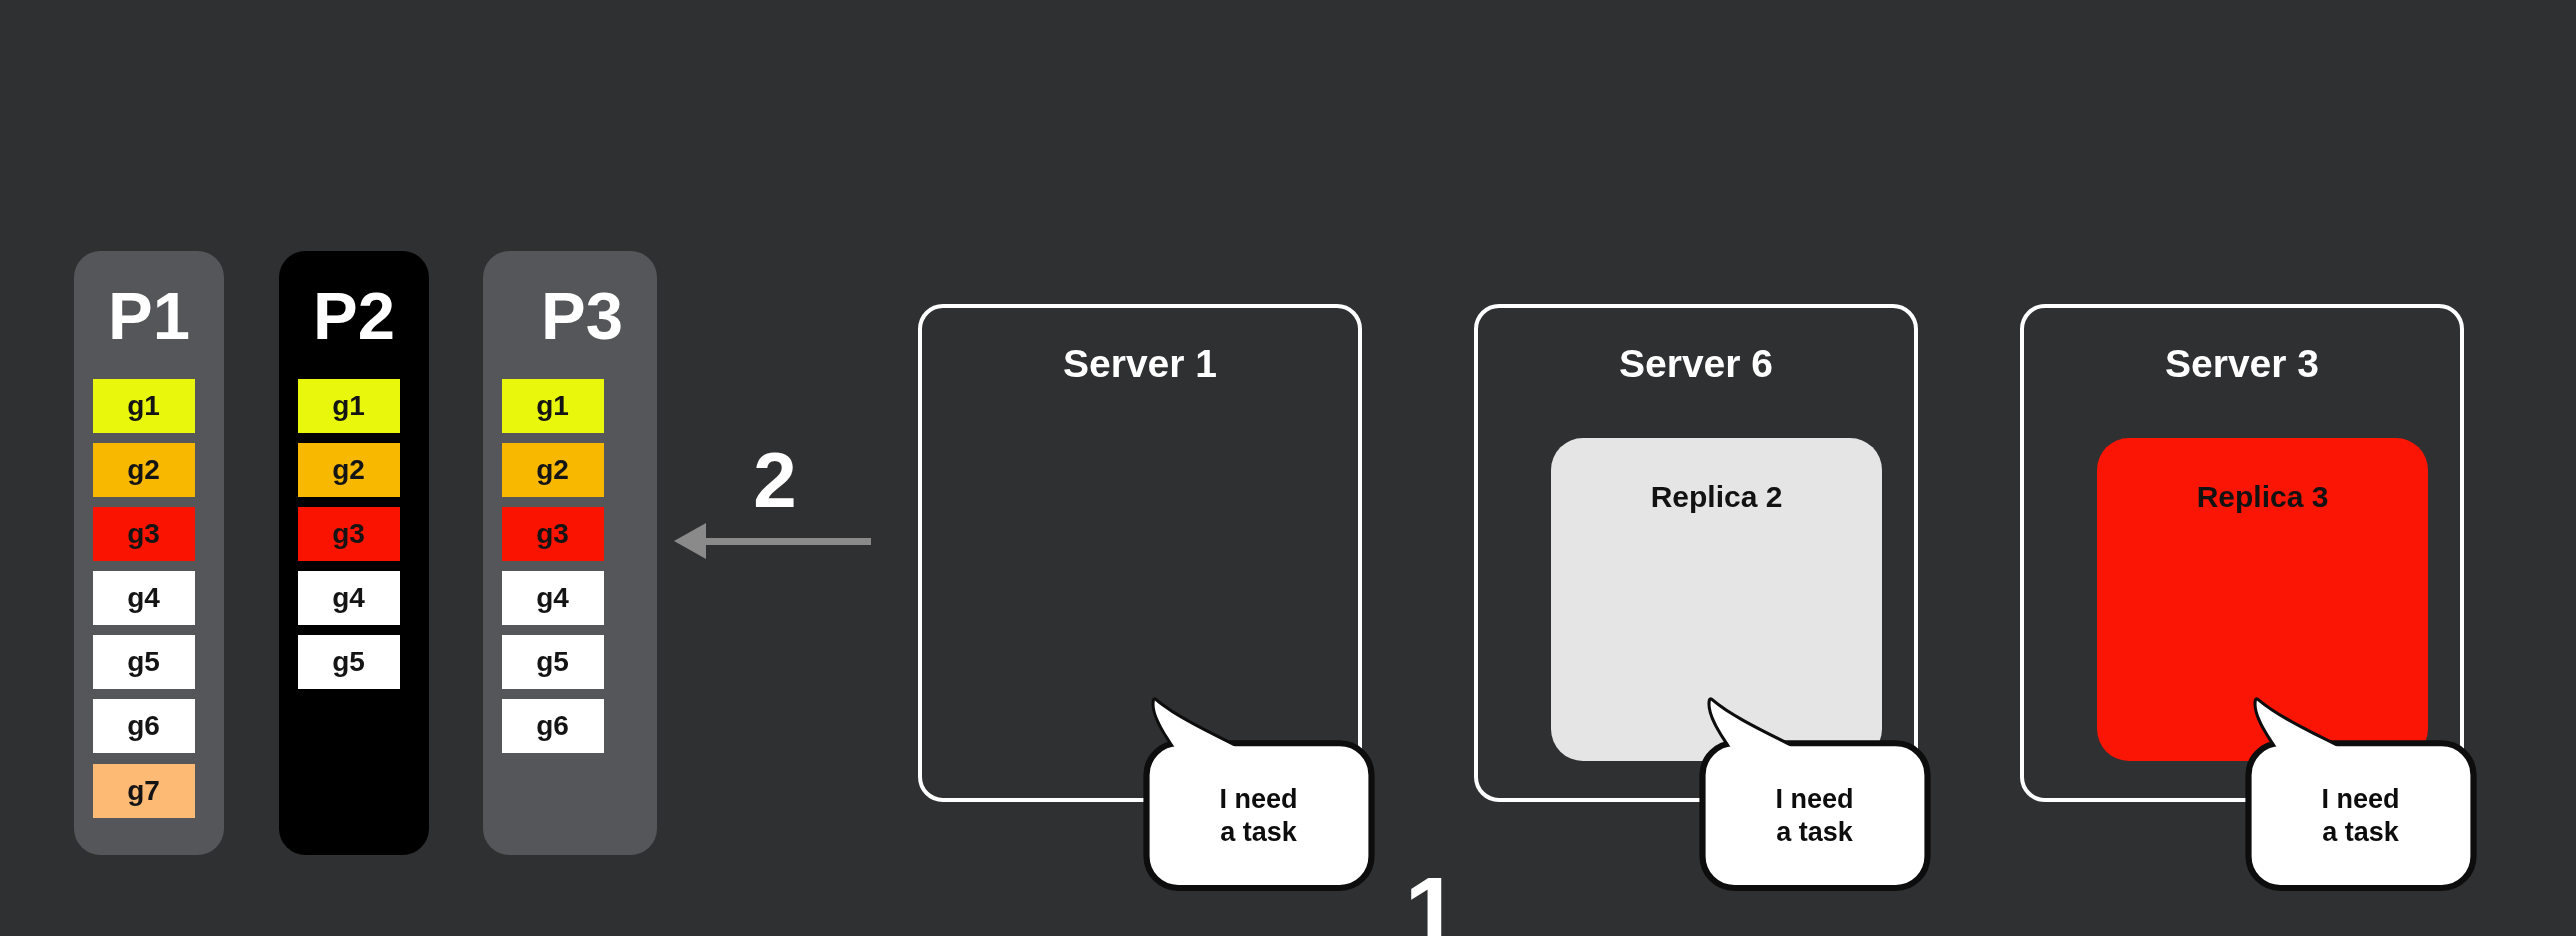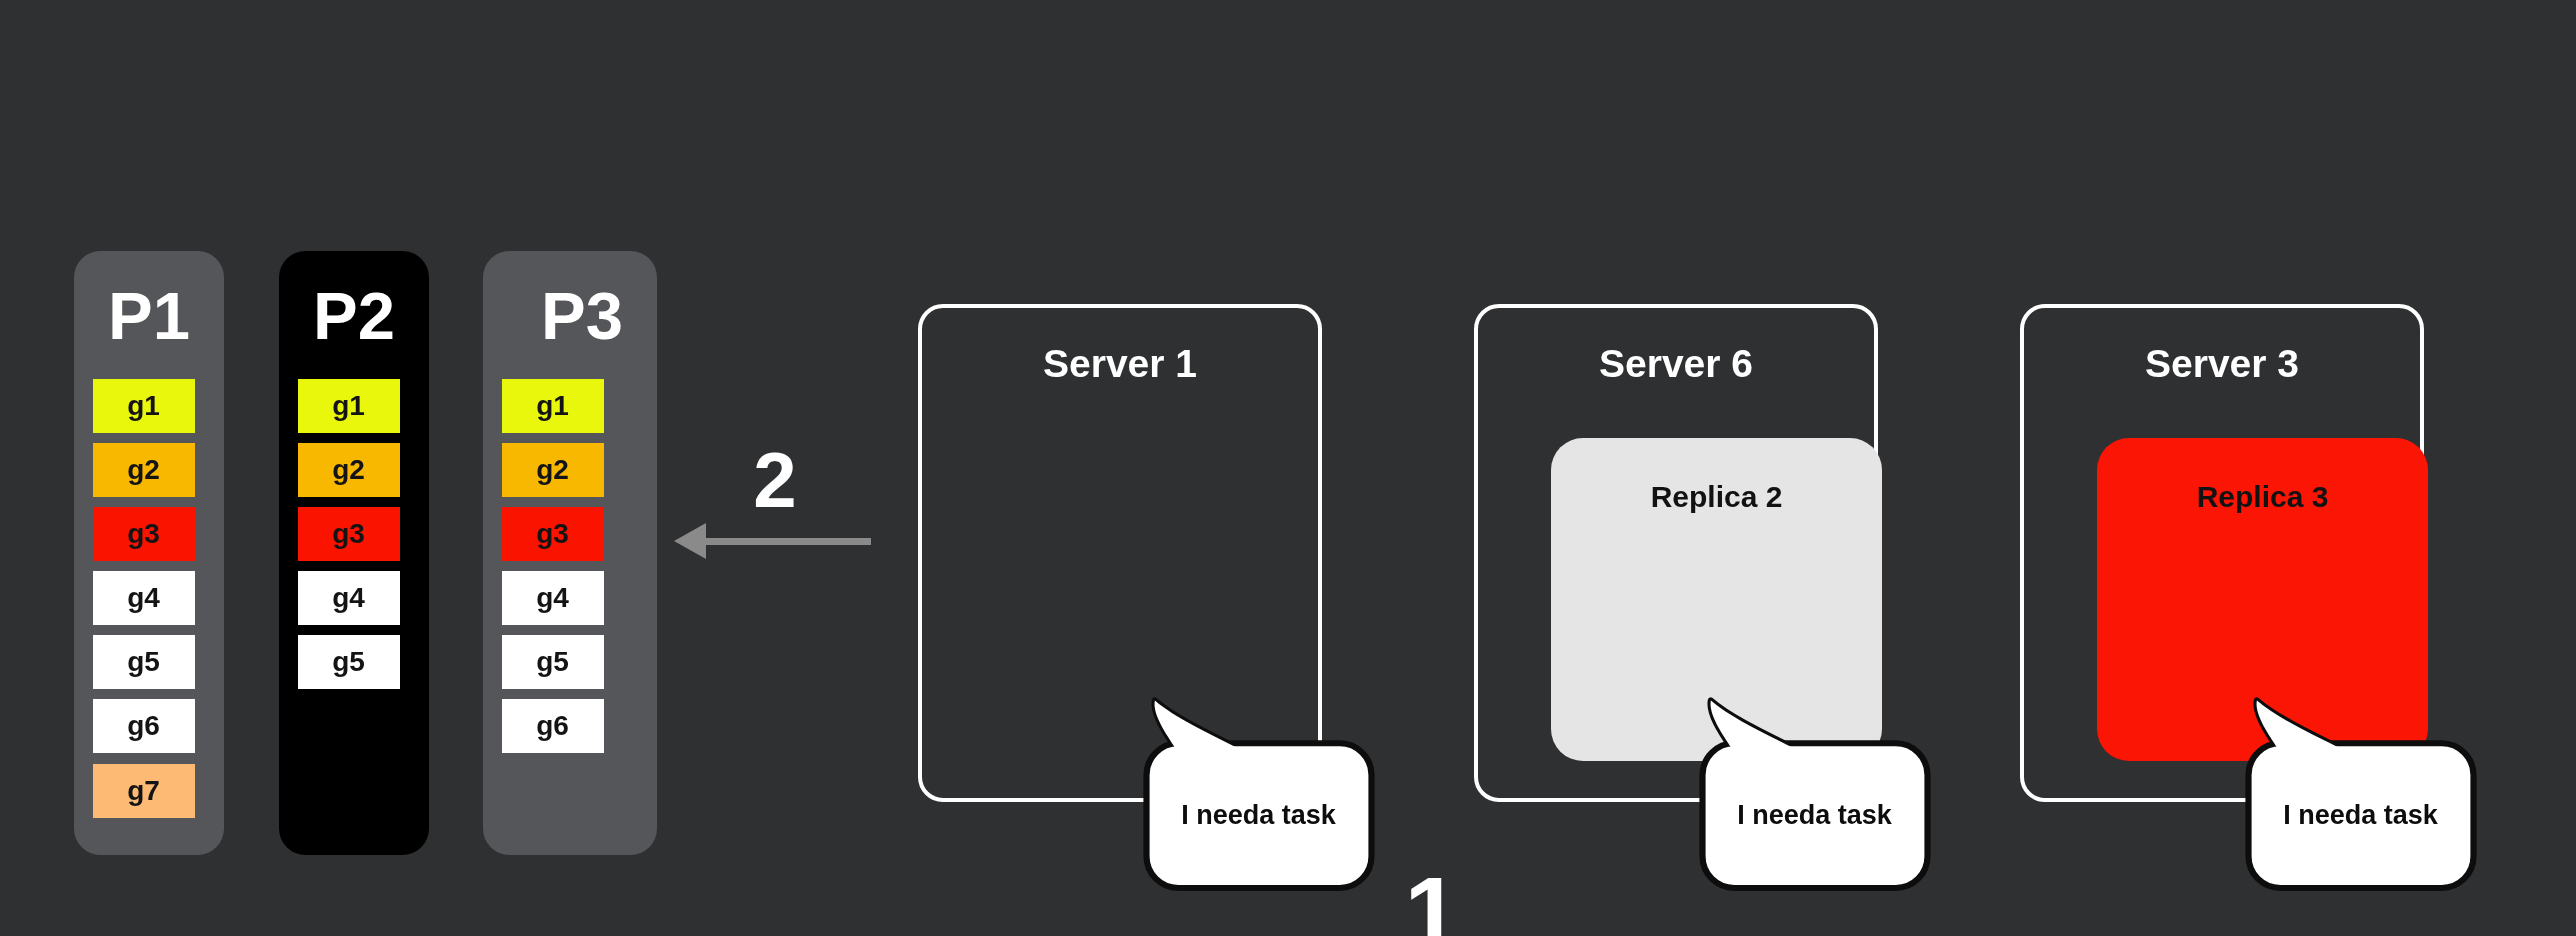--- a/index.html
+++ b/index.html
@@ -35,21 +35,21 @@
     background:#8a8a8a;
   }
   .arrow-head{
     position:absolute;left:674px;top:523px;width:0;height:0;
     border-top:18.6px solid transparent;border-bottom:18.6px solid transparent;
     border-right:32px solid #8a8a8a;
   }
 
   
   .server{
-    position:absolute;top:304px;width:404px;height:498px;
+    position:absolute;top:304px;width:444px;height:498px;
     border:4.4px solid #ffffff;border-radius:25px;box-sizing:border-box;padding-left:16px;
   }
   .stitle{
     position:absolute;left:0;top:36px;width:100%;text-align:center;
     font-size:39px;font-weight:700;color:#ffffff;line-height:1.05;
   }
   .replica{
     position:absolute;left:73px;top:130px;width:331px;height:323px;
     border-radius:32px;
   }
@@ -58,21 +58,21 @@
     font-size:30px;font-weight:700;color:#121212;
   }
 
   
   .bubble{
     position:absolute;left:217px;top:386px;width:240px;height:200px;
   }
   .bubble svg{position:absolute;left:0;top:0;}
   .btext{
     position:absolute;left:7px;top:49px;width:225px;height:145px;
-    display:flex;flex-direction:row;align-items:center;justify-content:center;
+    display:flex;flex-direction:column;align-items:center;justify-content:center;
     font-size:27px;font-weight:700;color:#0d0d0d;line-height:1.2;text-align:center;
   }
 
   
   .step1{
     position:absolute;left:1379px;top:862px;width:106px;text-align:center;
     font-size:99px;font-weight:700;color:#ffffff;line-height:1;
   }
 </style>
 </head>

